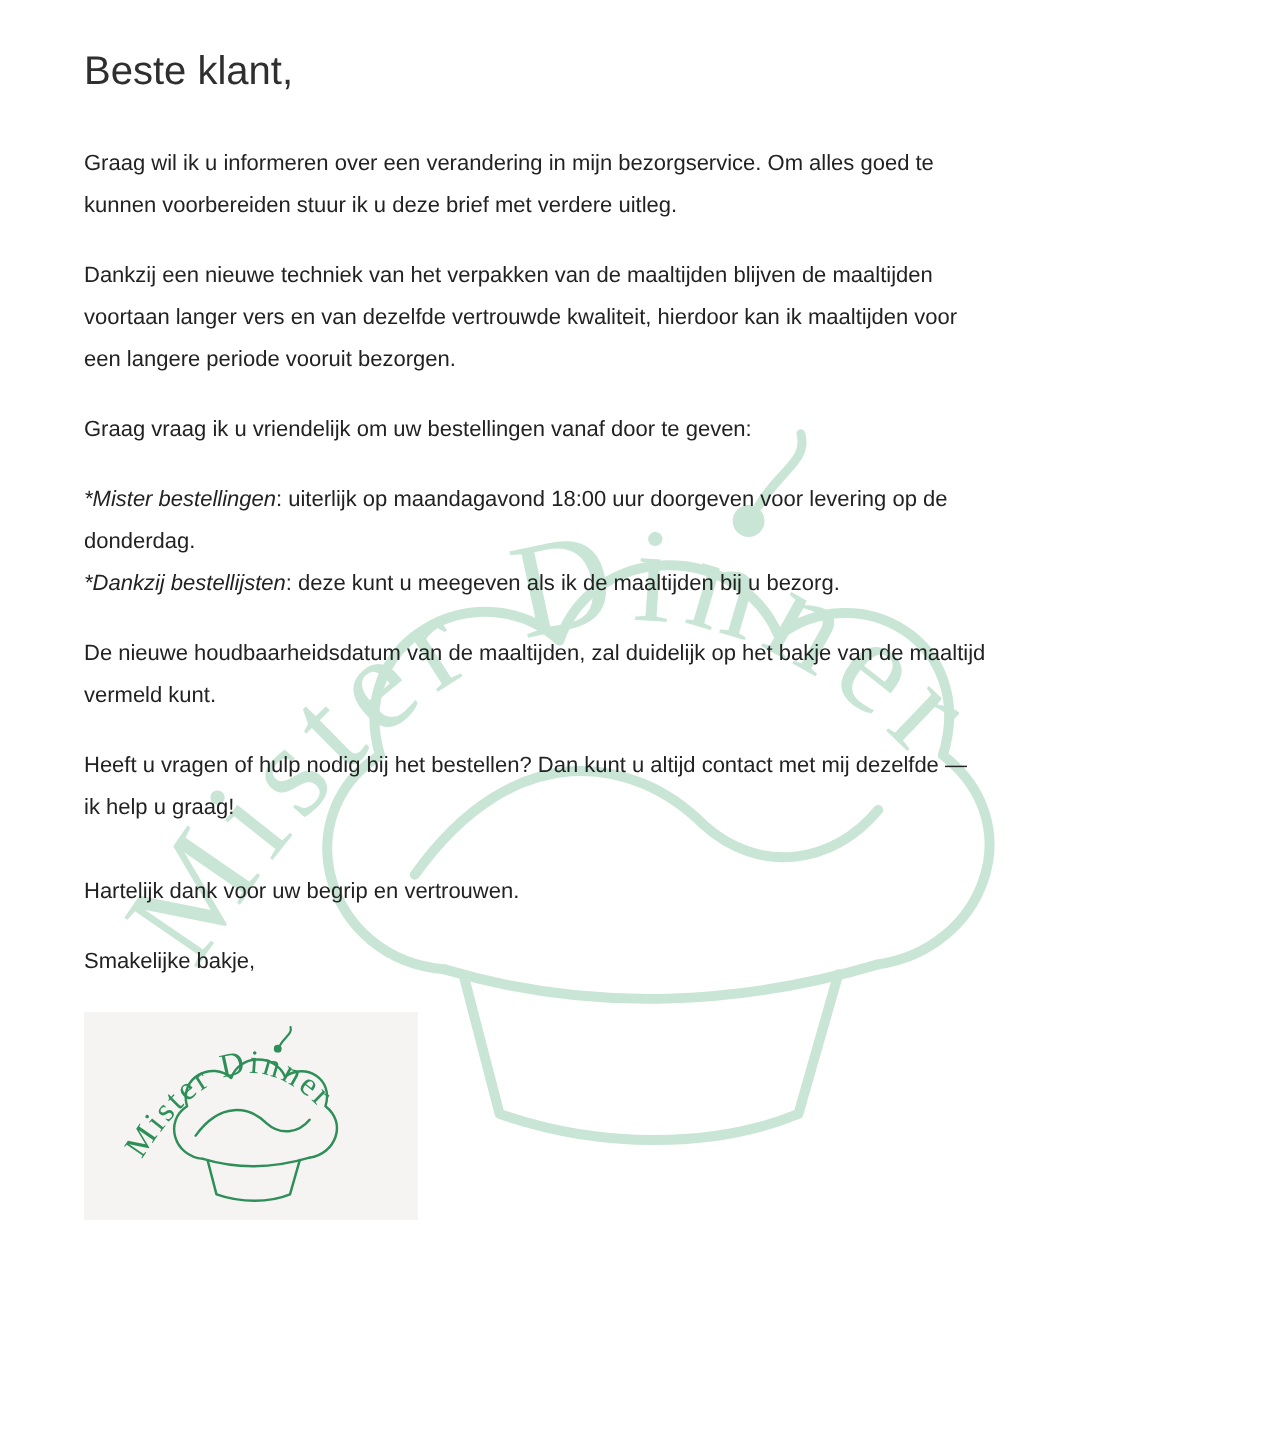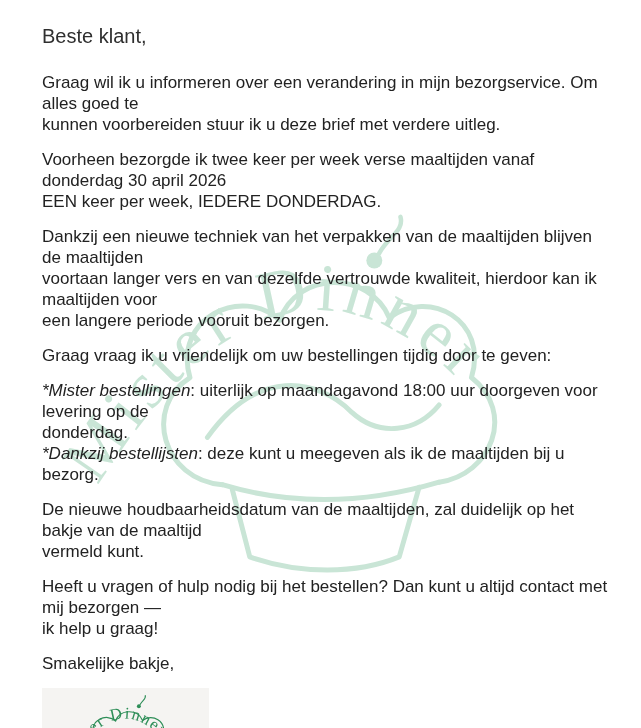--- a/index.html
+++ b/index.html
@@ -31,21 +31,21 @@
     z-index: 1;
     padding: 25px 26px 0 42px;
   }
   .salutation {
     font-size: 20px;
     font-weight: 400;
     color: #2f2f2f;
     margin: 0 0 24px 0;
   }
   .para {
-    font-size: 17px;
+    font-size: 11px;
     line-height: 21px;
     margin: 0 0 14px 0;
     white-space: pre-line;   
   }
   .order-lead { font-style: italic; }
   .para.thanks { margin-top: 21px; }
 
   
   .logo-box {
     margin-top: 12px;
@@ -90,39 +90,38 @@
   <use href="#md-logo"></use>
 </svg>
 
 <div class="letter">
 
   <div class="salutation">Beste klant,</div>
 
   <p class="para">Graag wil ik u informeren over een verandering in mijn bezorgservice. Om alles goed te
 kunnen voorbereiden stuur ik u deze brief met verdere uitleg.</p>
 
-  <p class="para">Voorheen bezorgde ik twee keer per week verse maaltijden vanaf donderdag 30 april 2026
-EEN keer per week, IEDERE DONDERDAG.</p>
 
   <p class="para">Dankzij een nieuwe techniek van het verpakken van de maaltijden blijven de maaltijden
 voortaan langer vers en van dezelfde vertrouwde kwaliteit, hierdoor kan ik maaltijden voor
 een langere periode vooruit bezorgen.</p>
 
-  <p class="para">Graag vraag ik u vriendelijk om uw bestellingen tijdig door te geven:</p>
+  <p class="para">Graag vraag ik u vriendelijk om uw bestellingen vanaf door te geven:</p>
 
   <p class="para"><span class="order-lead">*Mister bestellingen</span><span>: uiterlijk op maandagavond 18:00 uur doorgeven voor levering op de
 donderdag.</span>
 <span class="order-lead">*Dankzij bestellijsten</span><span>: deze kunt u meegeven als ik de maaltijden bij u bezorg.</span></p>
 
   <p class="para">De nieuwe houdbaarheidsdatum van de maaltijden, zal duidelijk op het bakje van de maaltijd
 vermeld kunt.</p>
 
-  <p class="para">Heeft u vragen of hulp nodig bij het bestellen? Dan kunt u altijd contact met mij bezorgen —
+  <p class="para">Heeft u vragen of hulp nodig bij het bestellen? Dan kunt u altijd contact met mij dezelfde —
 ik help u graag!</p>
 
+  <p class="para thanks">Hartelijk dank voor uw begrip en vertrouwen.</p>
 
   <p class="para">Smakelijke bakje,</p>
 
 
   <div class="logo-box">
     <svg viewBox="0 0 220 160">
       <use href="#md-logo"></use>
     </svg>
   </div>
 

